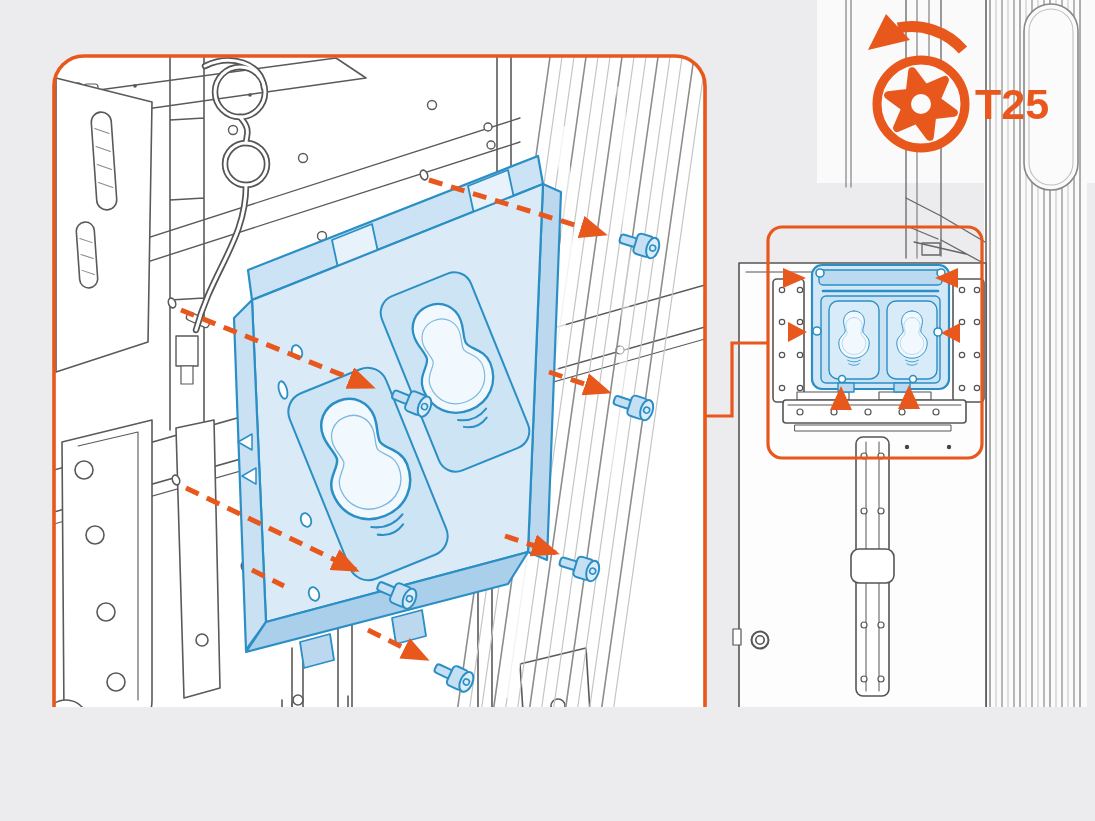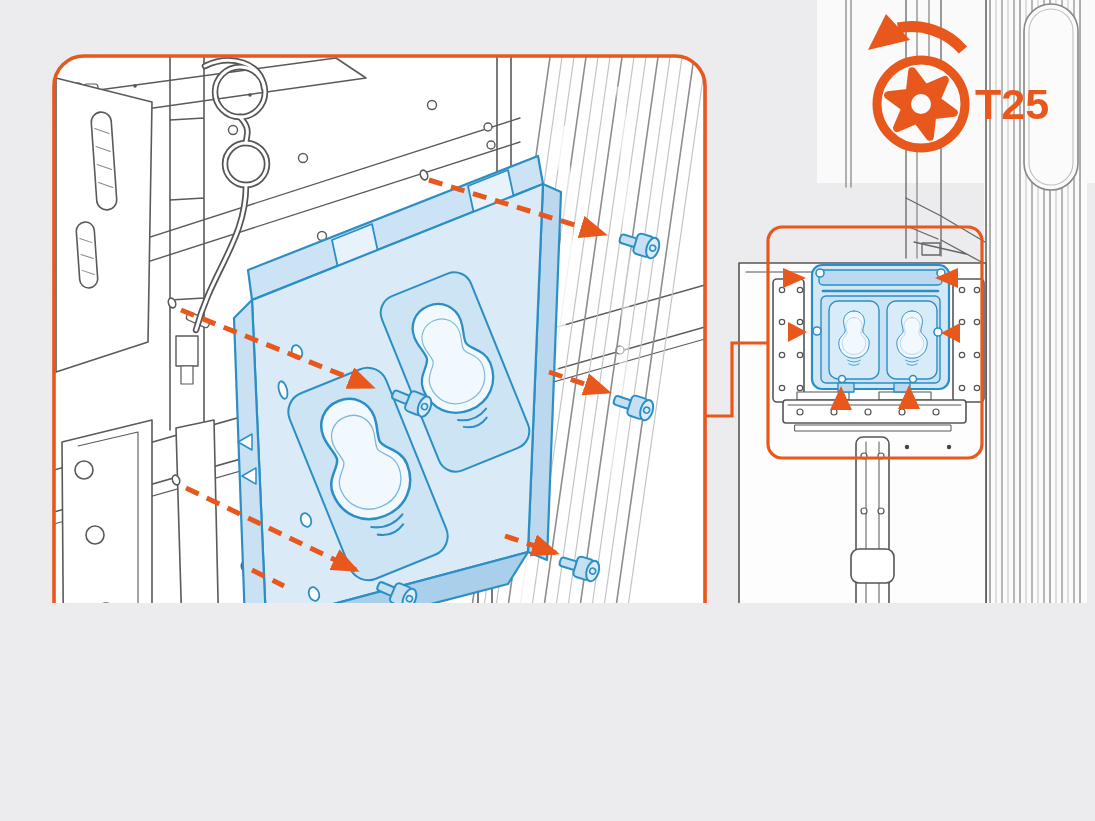--- a/index.html
+++ b/index.html
@@ -1,16 +1,16 @@
 <!DOCTYPE html>
 <html><head>
 <meta charset="utf-8">
 <style>
   html,body{margin:0;padding:0;background:#ECECEE;font-family:"Liberation Sans",sans-serif;}
-  .canvas{position:relative;width:1095px;height:603px;overflow:hidden;background:#ECECEE;}
+  .canvas{position:relative;width:1095px;height:707px;overflow:hidden;background:#ECECEE;}
   svg{position:absolute;left:0;top:0;display:block;}
   text.t25{font-family:"Liberation Sans","DejaVu Sans",sans-serif;font-weight:bold;font-size:43px;letter-spacing:0px;}
 </style>
 </head>
 <body>
 
 <div class="canvas">
 <svg width="1095" height="821" viewBox="0 0 1095 821" xmlns="http://www.w3.org/2000/svg">
   <defs>
     <clipPath id="clipMain">

